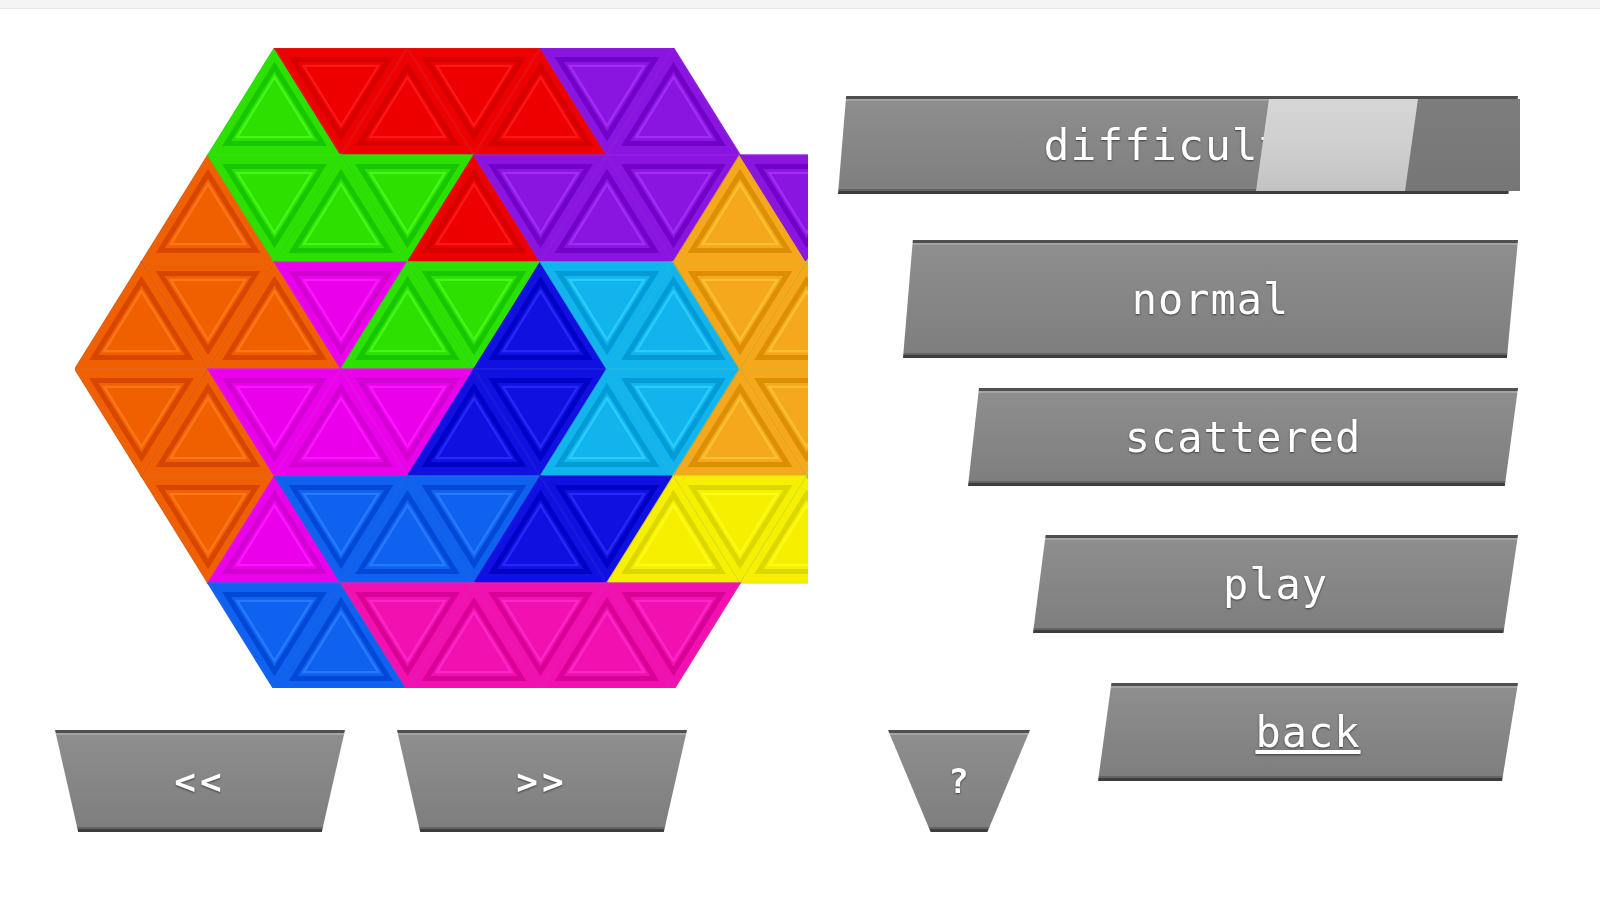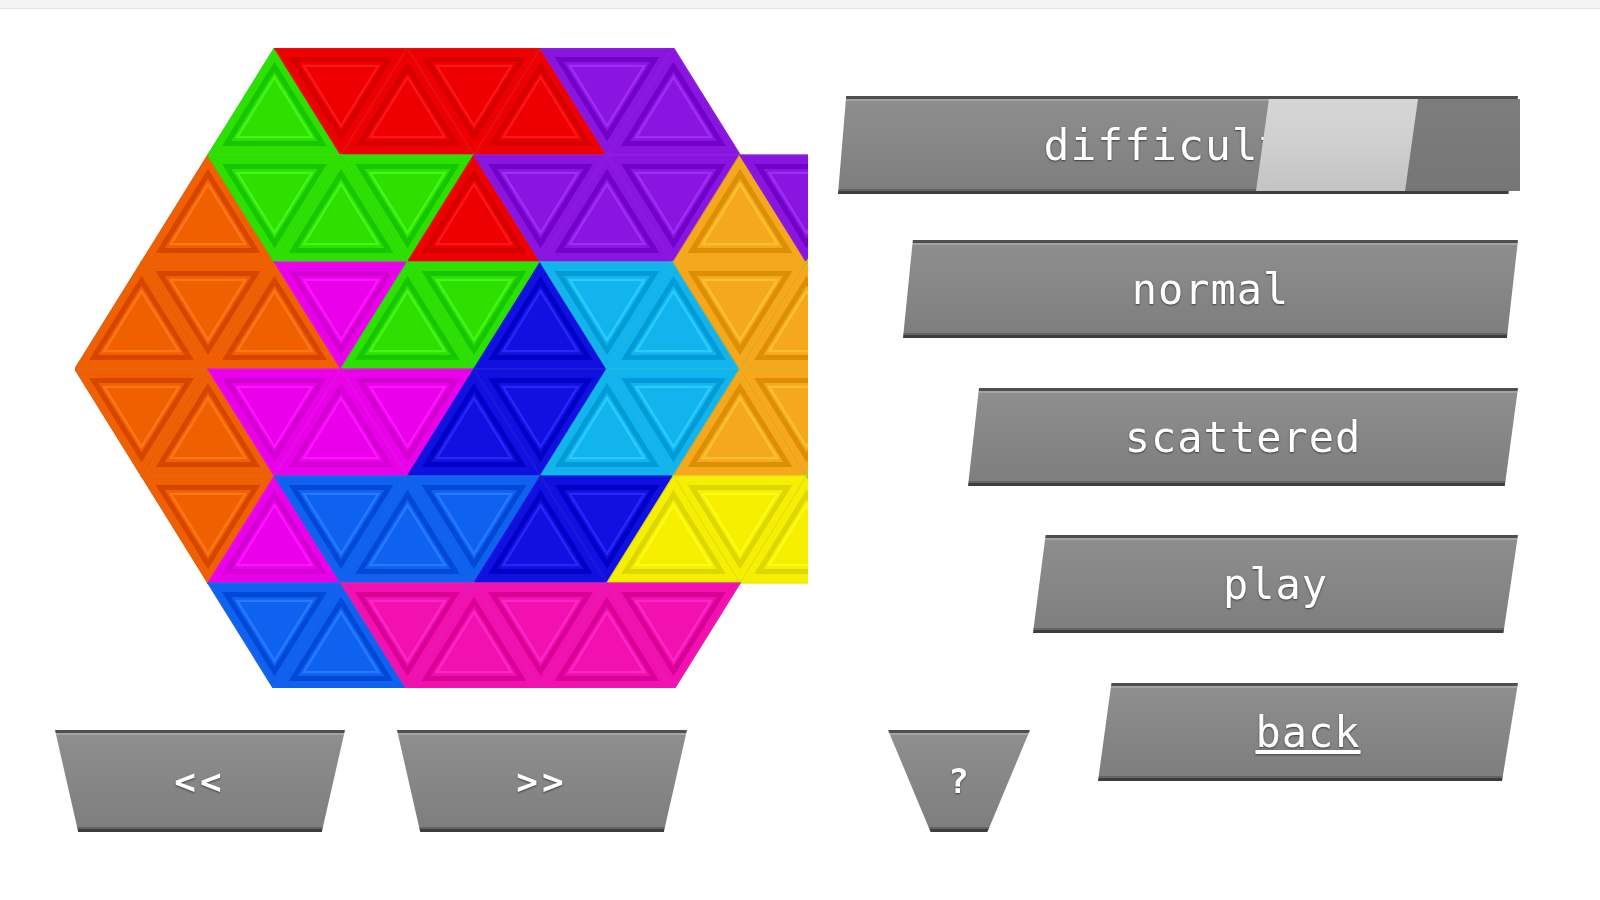--- a/index.html
+++ b/index.html
@@ -467,21 +467,21 @@
     </svg>
   </div>
 
   <div class="menu-btn btn-diff clip-menu0" id="btn-difficulty" style="left:838px;top:96px;width:680px;height:98px;">
     <div class="face"></div>
     <span class="label">difficulty</span>
   </div>
   <div id="difficulty-tail" style="left:1402px;top:99px;width:118px;height:92px;"></div>
   <div id="difficulty-highlight" style="left:1256px;top:99px;width:162px;height:92px;"></div>
 
-  <div class="menu-btn btn-normal clip-menu1" id="btn-normal" style="left:903px;top:240px;width:615px;height:98px;">
+  <div class="menu-btn btn-normal clip-menu1" id="btn-normal" style="left:903px;top:240px;width:615px;height:118px;">
     <div class="face"></div>
     <span class="label">normal</span>
   </div>
 
   <div class="menu-btn btn-play clip-menu3" id="btn-play" style="left:1033px;top:535px;width:485px;height:98px;">
     <div class="face"></div>
     <span class="label">play</span>
   </div>
 
   <div class="menu-btn btn-scattered clip-menu2" id="btn-scattered" style="left:968px;top:388px;width:550px;height:98px;">

